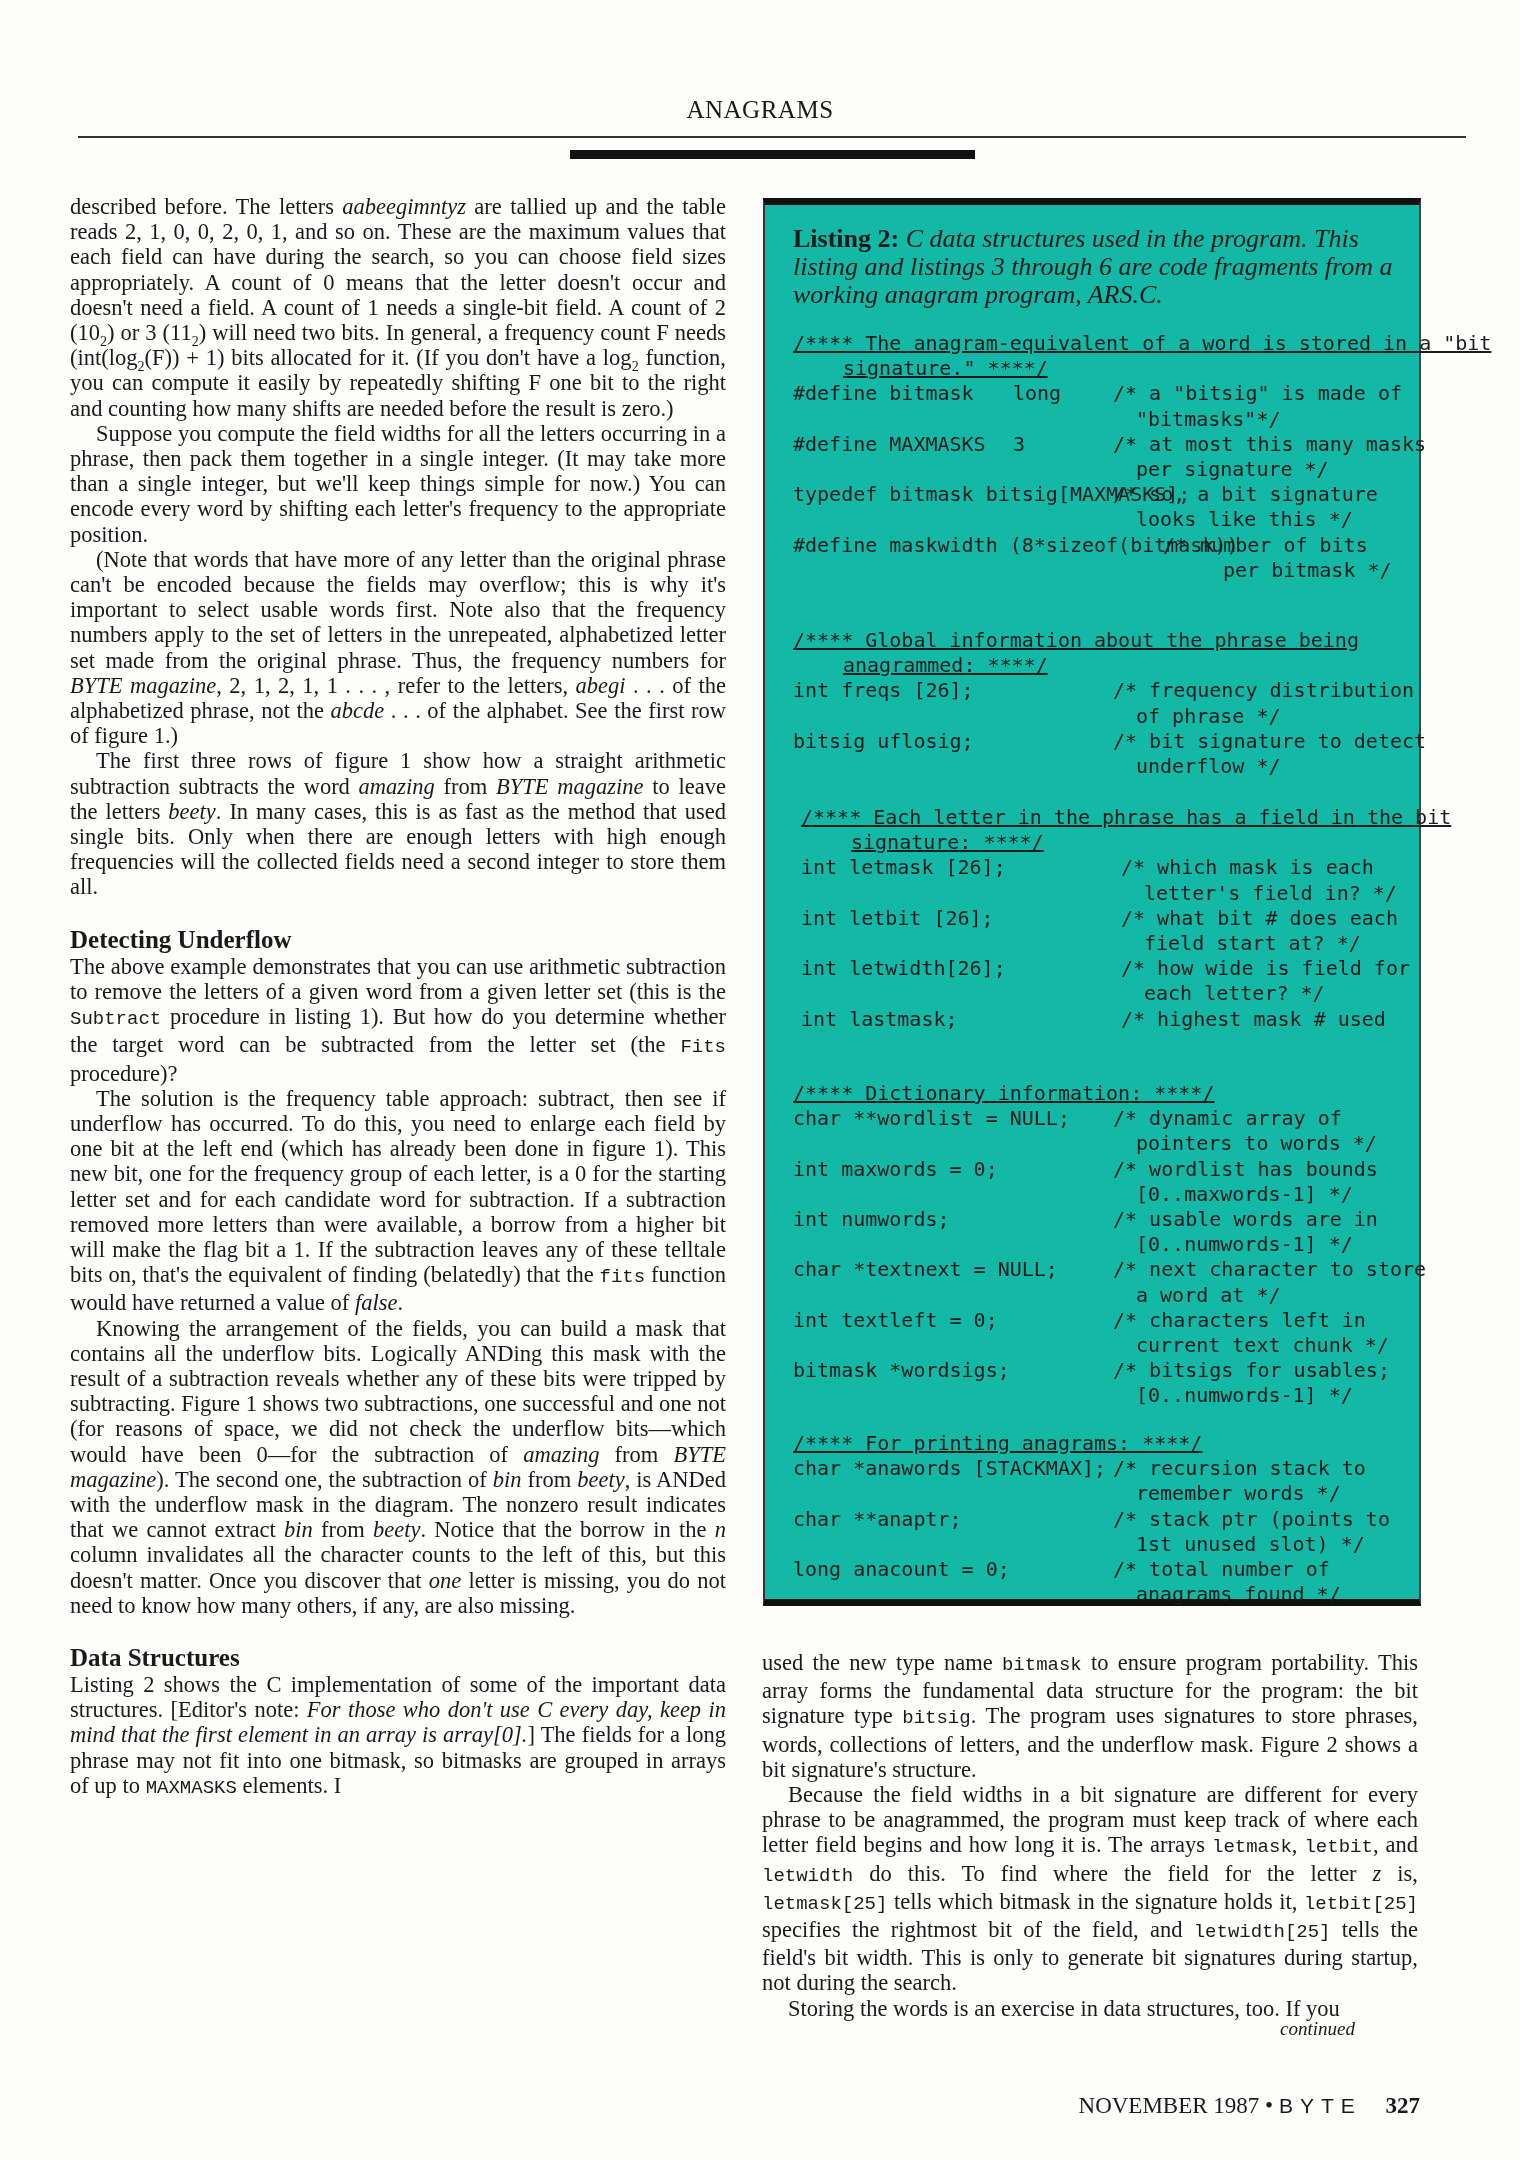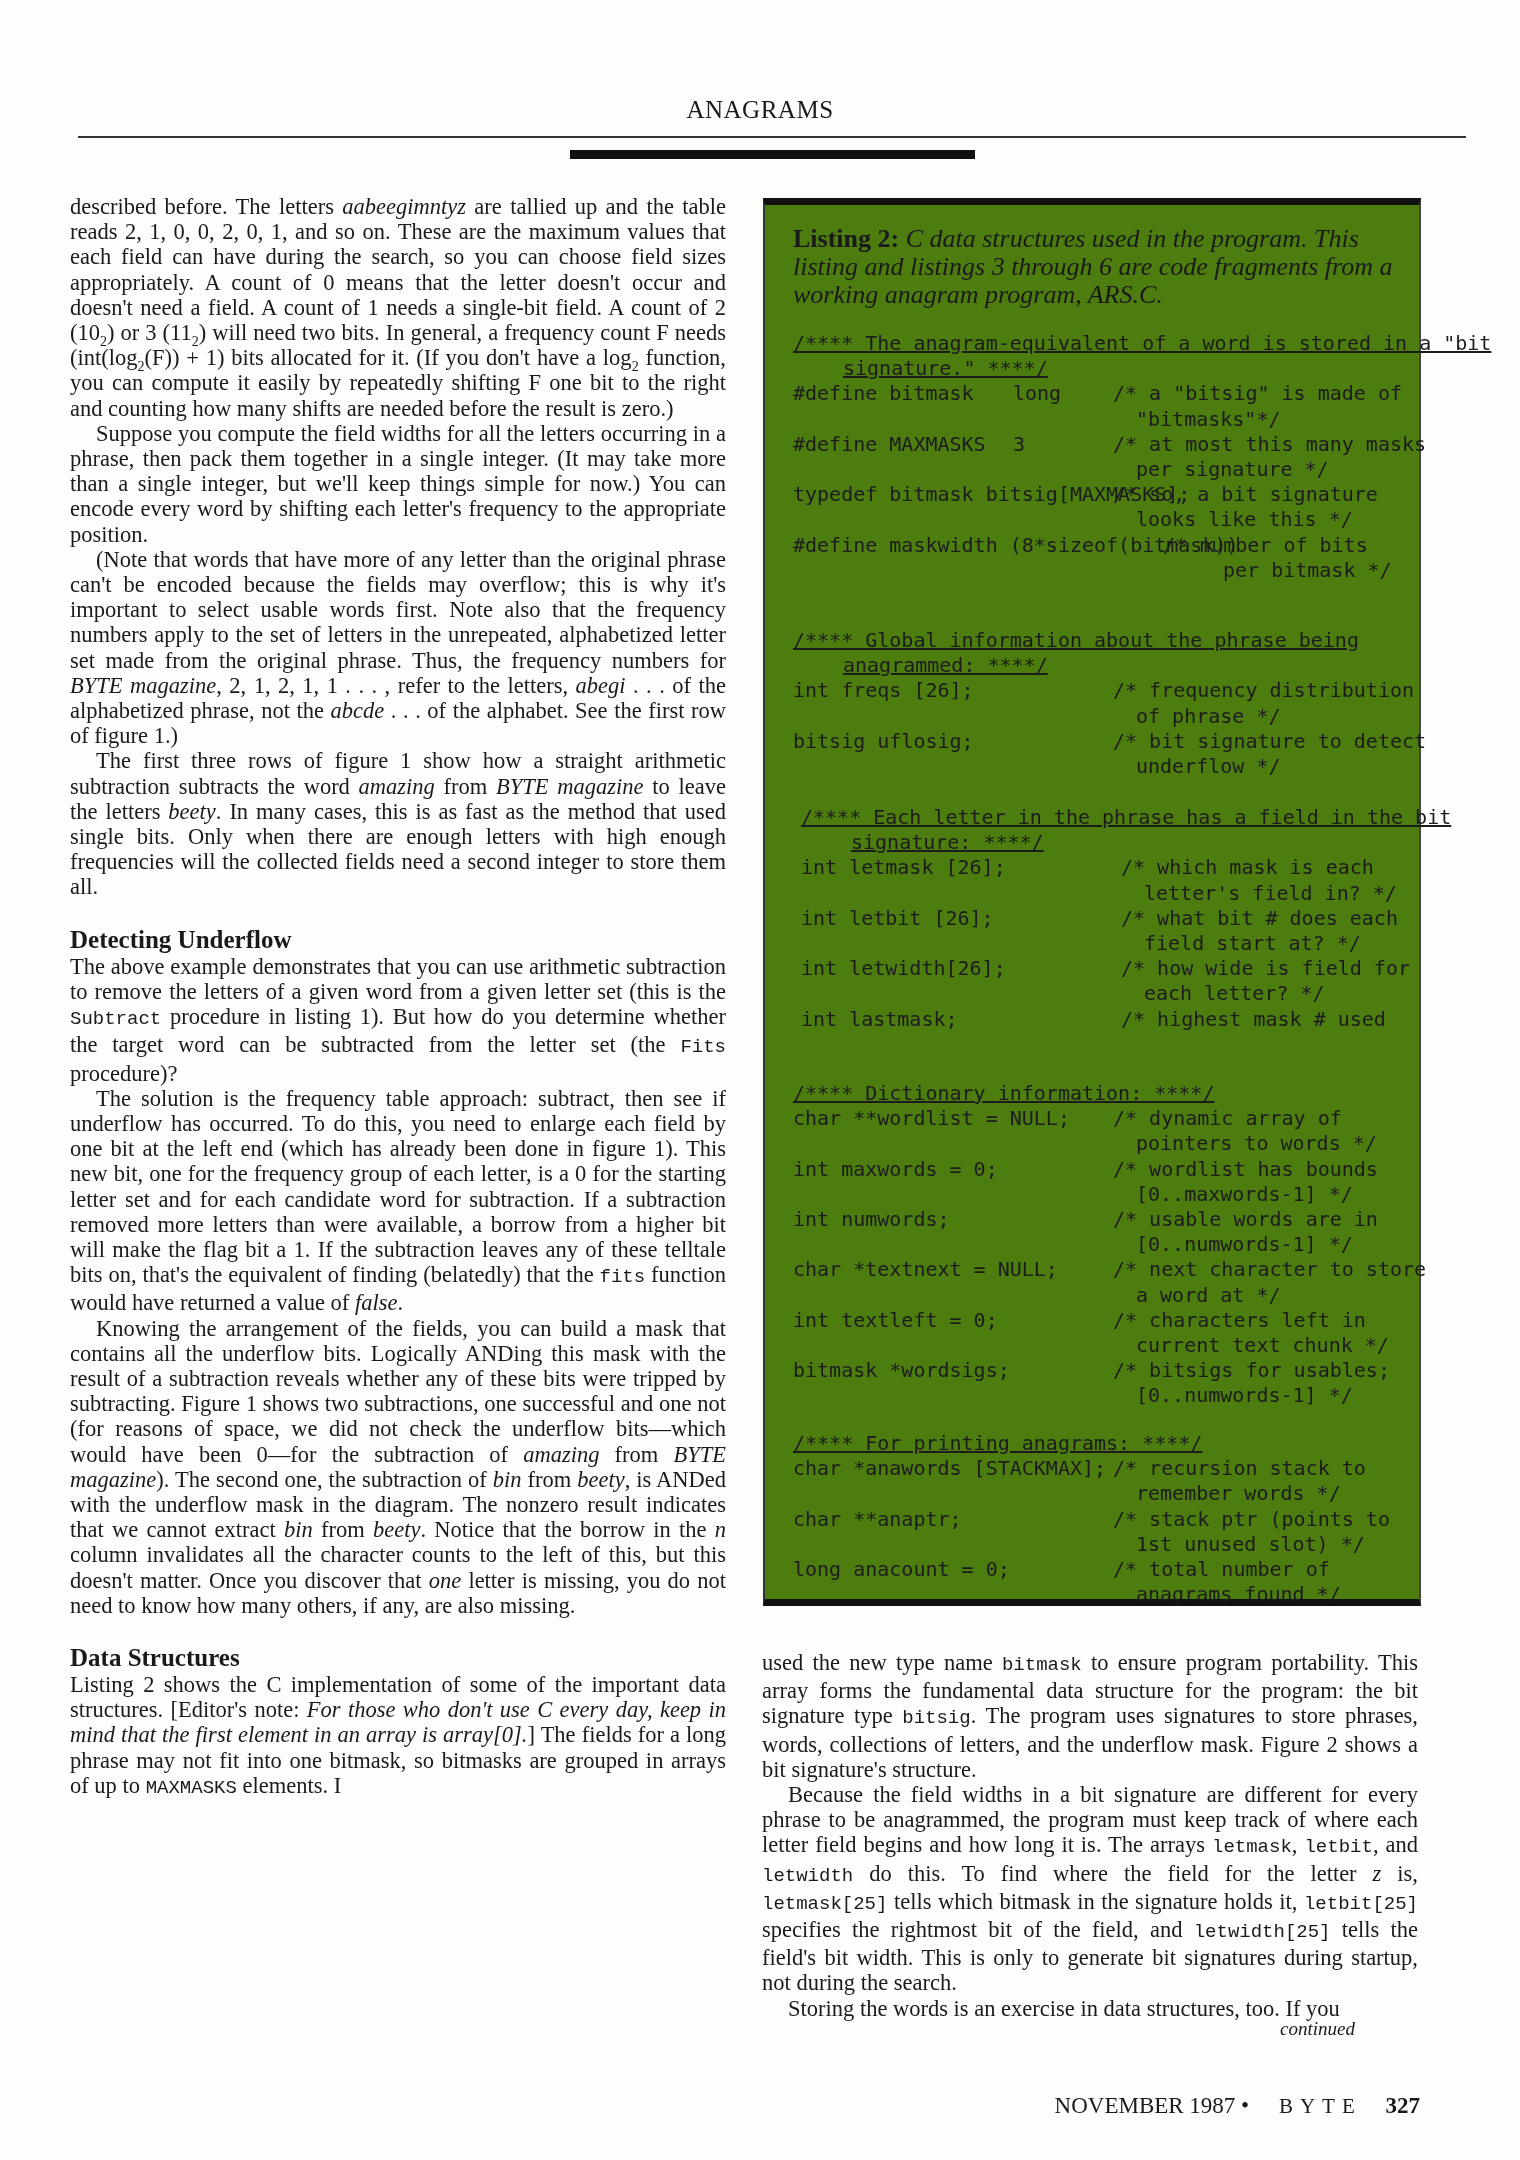--- a/index.html
+++ b/index.html
@@ -15,37 +15,37 @@
   .col-right { left: 762px; top: 1650px; width: 656px; }
   .col p { margin: 0; }
   .col p.indent { text-indent: 26px; }
   .col h2 { font-size: 25px; font-weight: bold; margin: 26px 0 0 0; line-height: 28px; }
   .mono { font-family: "Liberation Mono", "DejaVu Sans Mono", monospace; font-size: 19px; margin-top: 48px; }
   sub { font-size: 14px; line-height: 0; }
   i { font-style: italic; }
 
   .listing { position: absolute; left: 763px; top: 198px; width: 658px; height: 1408px;
              border-left: 2px solid #333; border-right: 2px solid #444;
-             border-top: 7px solid #111; border-bottom: 7px solid #111; background: #4d7c0f; box-sizing: border-box; }
+             border-top: 7px solid #111; border-bottom: 7px solid #111; background: #14b8a6; box-sizing: border-box; }
   .listing-caption { position: absolute; left: 28px; top: 20px; width: 600px; font-size: 26px; line-height: 28px; }
   .listing-caption b { font-weight: bold; }
   .code { position: absolute; left: 28px; width: 620px;
           font-family: "DejaVu Sans Mono", "Liberation Mono", monospace; font-size: 20px; line-height: 25.2px; color: #1c1c1c; text-decoration: underline; }
   .code .line { position: relative; height: 25.2px; white-space: pre; }
   .code .cmt-head { white-space: pre; }
   .code .cont { padding-left: 50px; }
   .code .decl { position: absolute; left: 0; top: 0; }
   .code .decl-mid { position: absolute; left: 220px; top: 0; }
   .code .c1 { position: absolute; left: 320px; top: 0; }
   .code .c2 { position: absolute; left: 343px; top: 0; }
 
   .continued { position: absolute; left: 1280px; top: 2018px; font-style: italic; font-size: 19px; }
   .footer { position: absolute; left: 1030px; top: 2093px; width: 390px; text-align: right; font-size: 23px; }
   .footer .page { font-weight: bold; margin-left: 18px; margin-top: 10px; }
-  .footer .byte { letter-spacing: 7px; font-family: Liberation Serif, serif; font-size: 21px; margin-left: 24px; }
+  .footer .byte { letter-spacing: 7px; font-family: Liberation Sans, sans-serif; font-size: 21px; }
 </style>
 </head>
 <body>
 
 <div class="running-head">ANAGRAMS</div>
 <div class="head-rule"></div>
 <div class="head-bar"></div>
 
 <div class="col col-left">
   <div>

